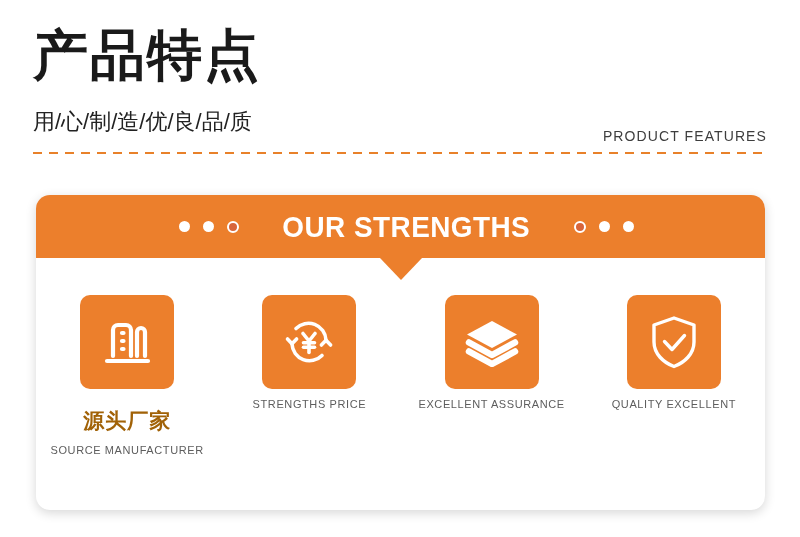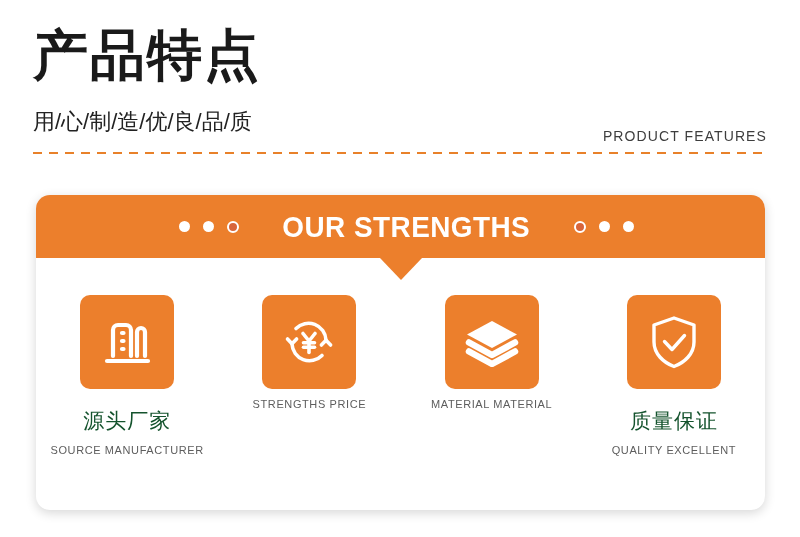--- a/index.html
+++ b/index.html
@@ -175,22 +175,22 @@
     justify-content: center;
   }
 
   .feature-icon svg {
     display: block;
   }
 
   .feature-cn {
     margin-top: 18px;
     font-size: 21px;
-    font-weight: normal;
-    color: #14532d;
+    font-weight: bold;
+    color: #a16207;
     letter-spacing: 1px;
     white-space: nowrap;
   }
 
   .feature-en {
     margin-top: 9px;
     font-size: 11px;
     font-weight: normal;
     color: #5d5d5d;
     letter-spacing: 0.6px;
@@ -267,29 +267,28 @@
       </div>
 
       <div class="feature">
         <div class="feature-icon">
           <svg width="56" height="50" viewBox="0 0 56 50" fill="none">
             <path d="M28 4 L53 17.5 L28 31 L3 17.5 Z" fill="#ffffff"></path>
             <path d="M5 25.5 L28 38 L51 25.5" stroke="#ffffff" stroke-width="6.5" stroke-linecap="round" stroke-linejoin="round" fill="none"></path>
             <path d="M5 34.5 L28 47 L51 34.5" stroke="#ffffff" stroke-width="6.5" stroke-linecap="round" stroke-linejoin="round" fill="none"></path>
           </svg>
         </div>
-        <div class="feature-en">MATERIAL MATERIAL</div>
+        <div class="feature-en">EXCELLENT ASSURANCE</div>
       </div>
 
       <div class="feature">
         <div class="feature-icon">
           <svg width="52" height="56" viewBox="0 0 52 56" fill="none" stroke="#ffffff" stroke-width="3.4" stroke-linecap="round" stroke-linejoin="round">
             <path d="M26 4 L46 11 V28 C46 40 36.5 48.5 26 52.5 C15.5 48.5 6 40 6 28 V11 Z"></path>
             <path d="M16.5 27.5 L24 35.5 L36.5 21.5"></path>
           </svg>
         </div>
-        <div class="feature-cn">质量保证</div>
         <div class="feature-en">QUALITY EXCELLENT</div>
       </div>
 
     </div>
   </div>
 </div>
 
 </body></html>

